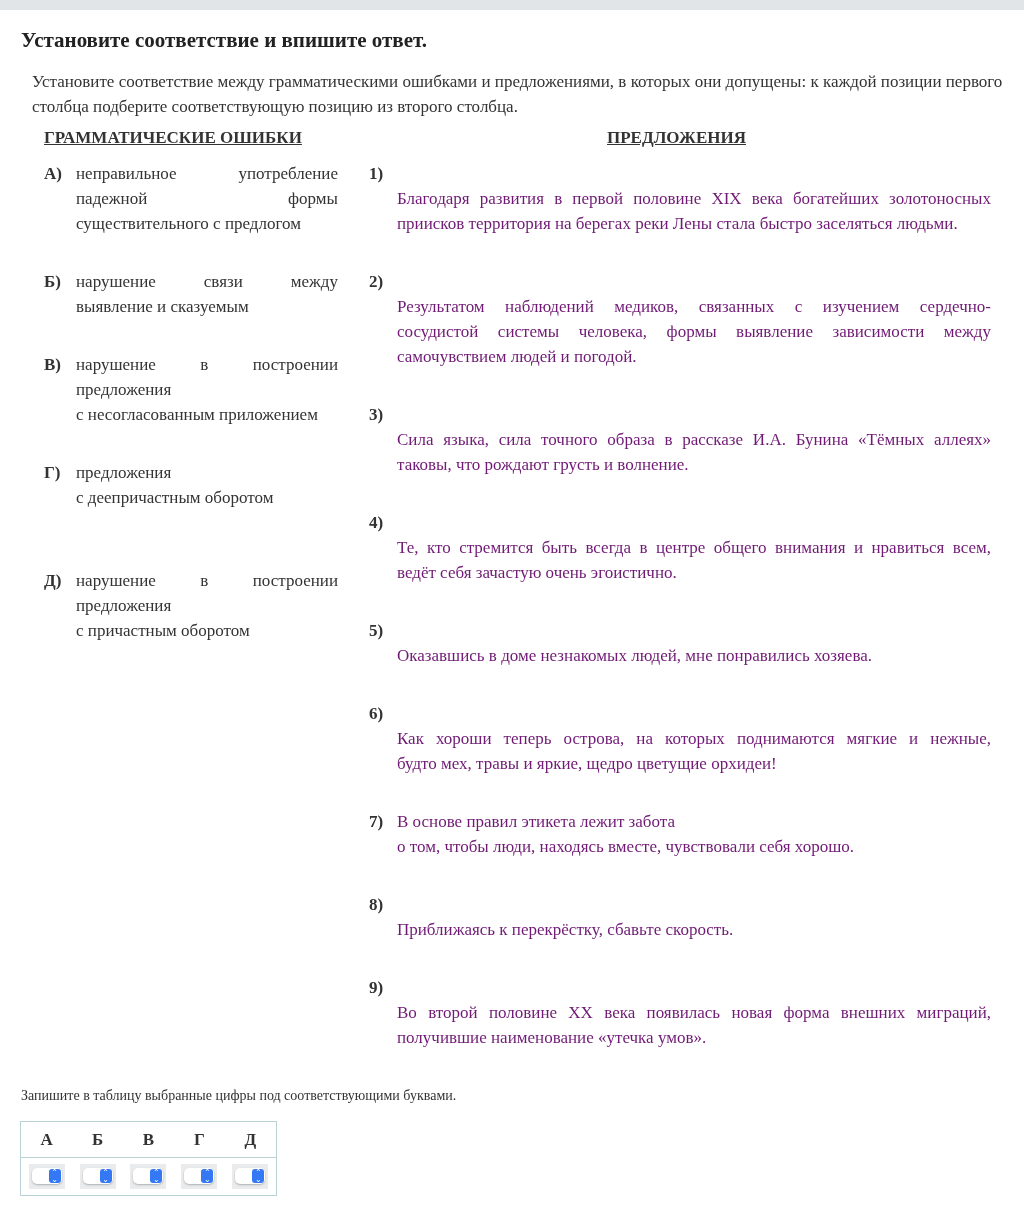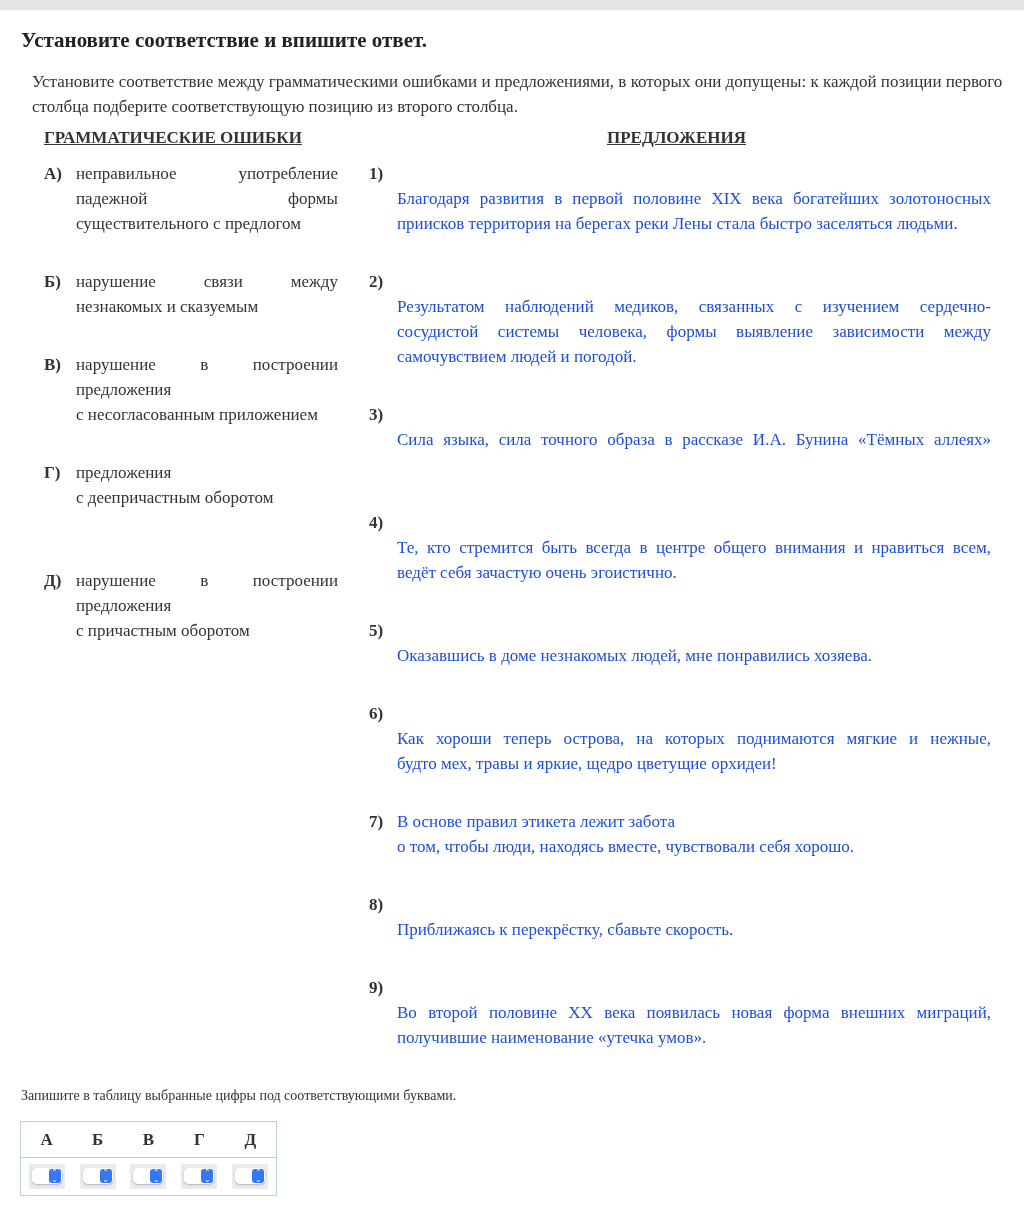--- a/index.html
+++ b/index.html
@@ -47,21 +47,21 @@
   .err-item .txt .j { text-align: justify; text-align-last: justify; font-family: Liberation Serif, serif; }
 
   .sent-item {
     position: absolute; left: 369px; width: 622px;
     line-height: 25px; font-size: 17px;
   }
   .sent-item .num {
     position: absolute; left: 0; top: 0; font-weight: bold; color: #333;
   }
   .sent-item .txt {
-    margin-left: 28px; color: #1d4ed8;
+    margin-left: 28px; color: #701a75;
   }
   .sent-item .txt span { display: block; }
   .sent-item .txt .j { text-align: justify; text-align-last: justify; }
 
   .answer-caption {
     position: absolute; left: 21px; top: 1088px; font-size: 14px; color: #333;
   }
   .answer-table {
     position: absolute; left: 20px; top: 1121px;
     width: 257px; height: 75px;
@@ -107,21 +107,21 @@
   <div class="txt">
     <span class="j">неправильное употребление</span>
     <span class="j">падежной формы</span>
     <span>существительного с предлогом</span>
   </div>
 </div>
 <div class="err-item" style="top:269px">
   <span class="lbl">Б)</span>
   <div class="txt">
     <span class="j">нарушение связи между</span>
-    <span>незнакомых и сказуемым</span>
+    <span>выявление и сказуемым</span>
   </div>
 </div>
 <div class="err-item" style="top:352px">
   <span class="lbl">В)</span>
   <div class="txt">
     <span class="j">нарушение в построении</span>
     <span>предложения</span>
     <span>с несогласованным приложением</span>
   </div>
 </div>
@@ -153,20 +153,21 @@
   <div class="txt" style="padding-top:25px">
     <span class="j">Результатом наблюдений медиков, связанных с изучением сердечно-</span>
     <span class="j">сосудистой системы человека, формы выявление зависимости между</span>
     <span>самочувствием людей и погодой.</span>
   </div>
 </div>
 <div class="sent-item" style="top:402px">
   <span class="num">3)</span>
   <div class="txt" style="padding-top:25px">
     <span class="j">Сила языка, сила точного образа в рассказе И.А. Бунина «Тёмных аллеях»</span>
+    <span>таковы, что рождают грусть и волнение.</span>
   </div>
 </div>
 <div class="sent-item" style="top:510px">
   <span class="num">4)</span>
   <div class="txt" style="padding-top:25px">
     <span class="j">Те, кто стремится быть всегда в центре общего внимания и нравиться всем,</span>
     <span>ведёт себя зачастую очень эгоистично.</span>
   </div>
 </div>
 <div class="sent-item" style="top:618px">

